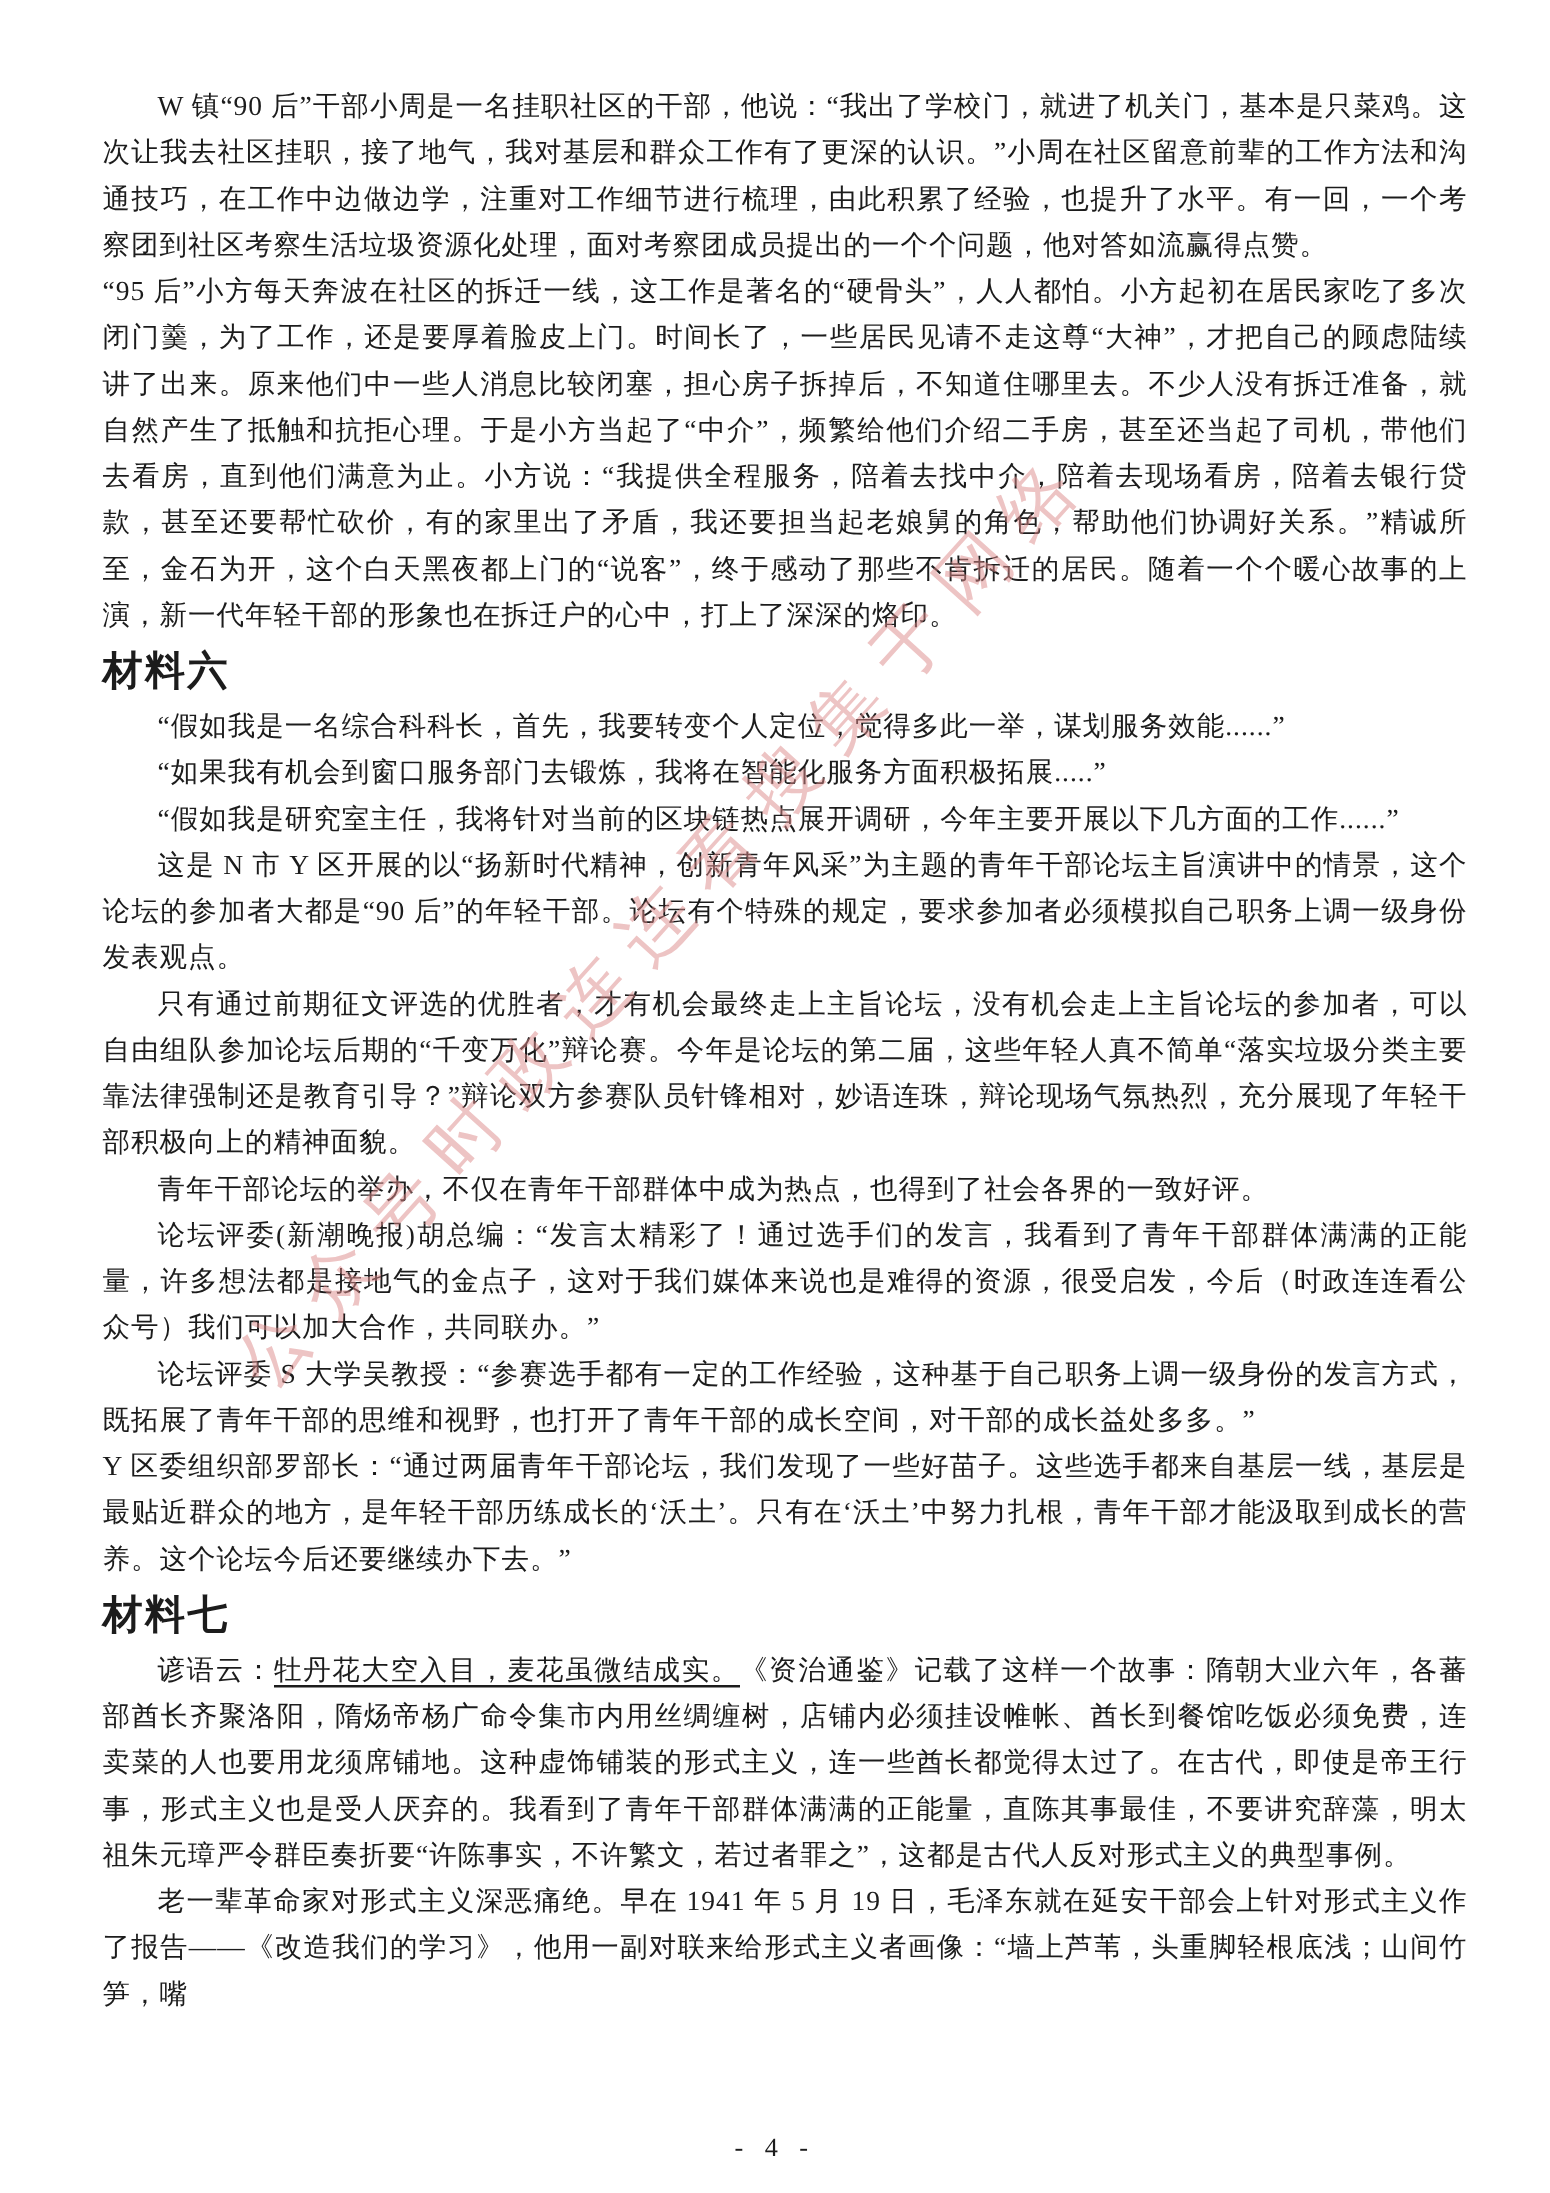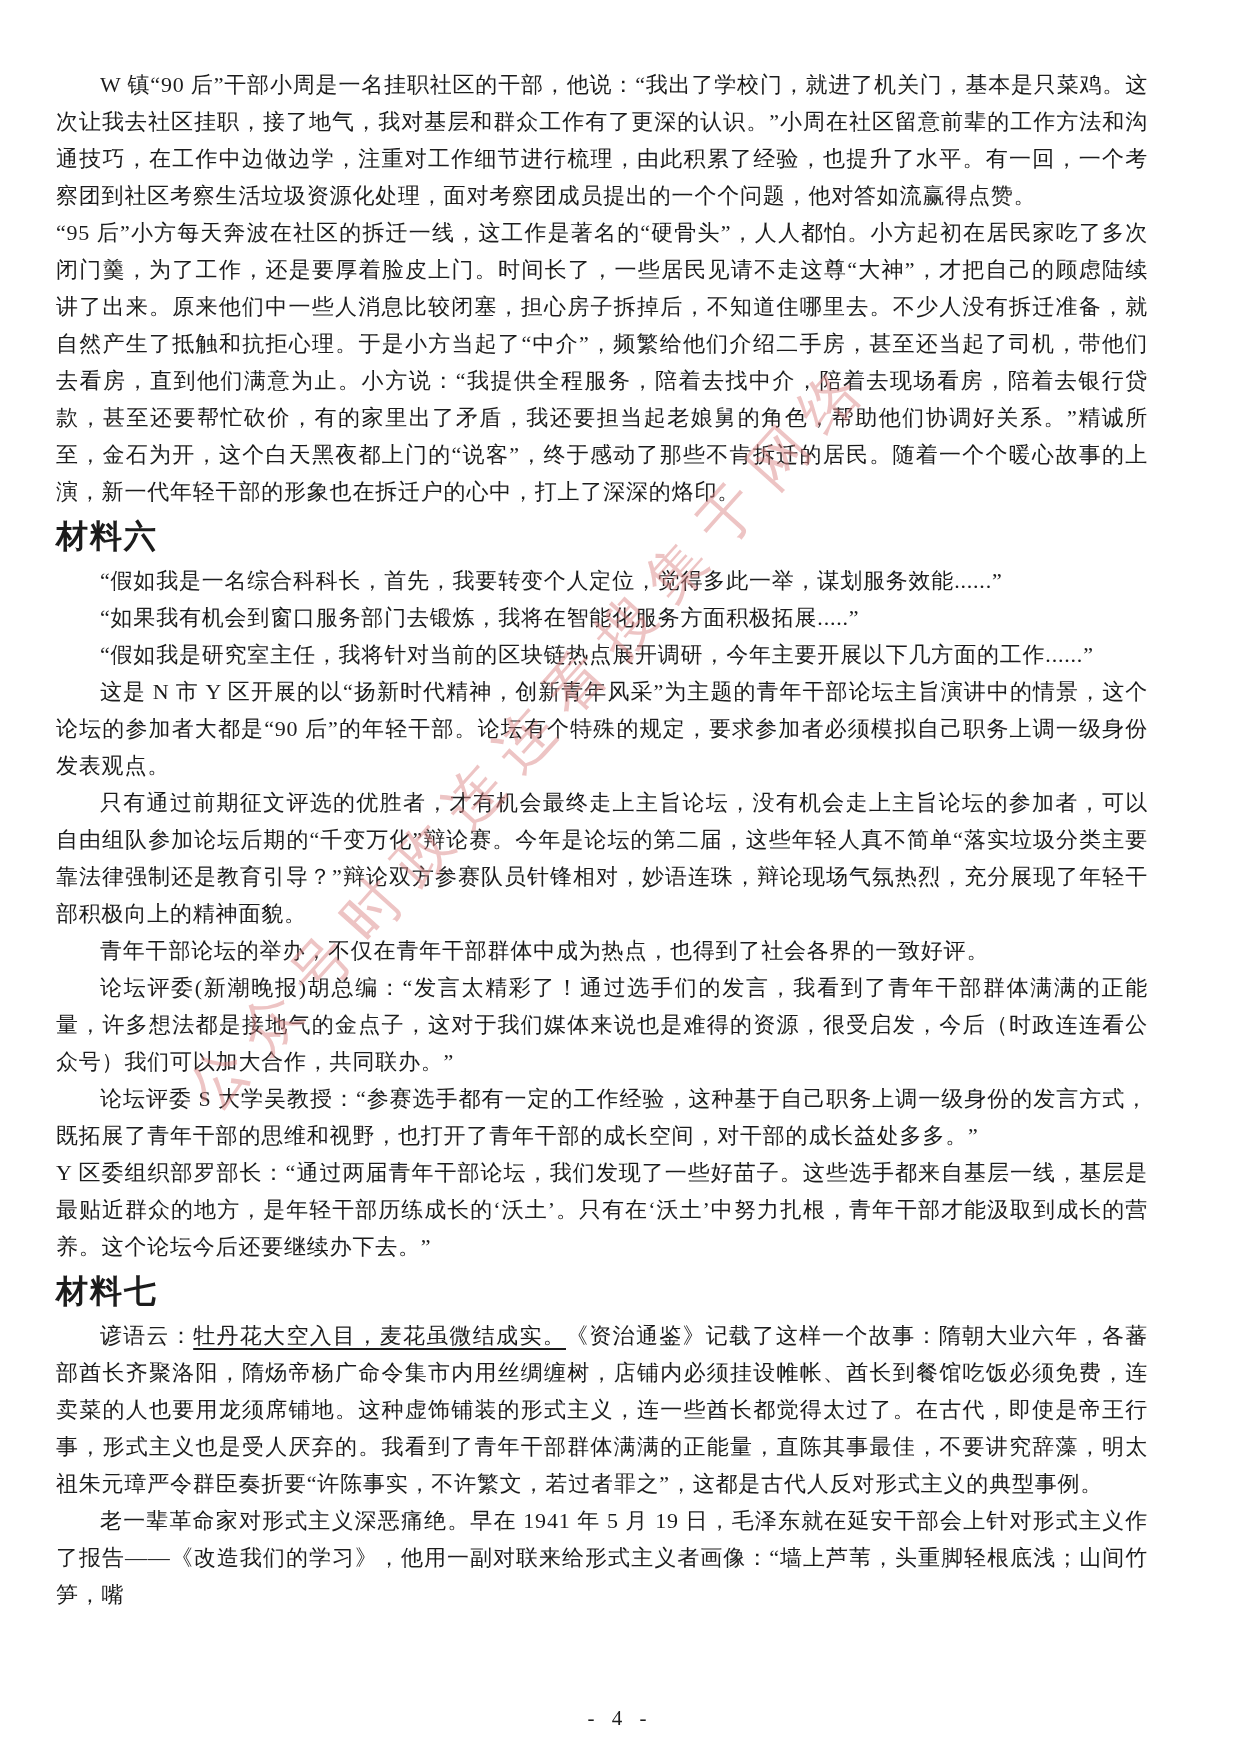--- a/index.html
+++ b/index.html
@@ -16,21 +16,21 @@
     color: #1c1c1c;
   }
   .page {
     position: absolute;
     inset: 0;
     background: #ffffff;
   }
   .content {
     position: absolute;
     top: 66px;
-    left: 56px;
+    left: 82px;
     width: 1092px;
   }
   .content p {
     margin: 0;
     font-size: 22px;
     line-height: 37px;
     letter-spacing: 0.8px;
     text-align: justify;
     text-justify: inter-ideograph;
     word-break: break-all;

